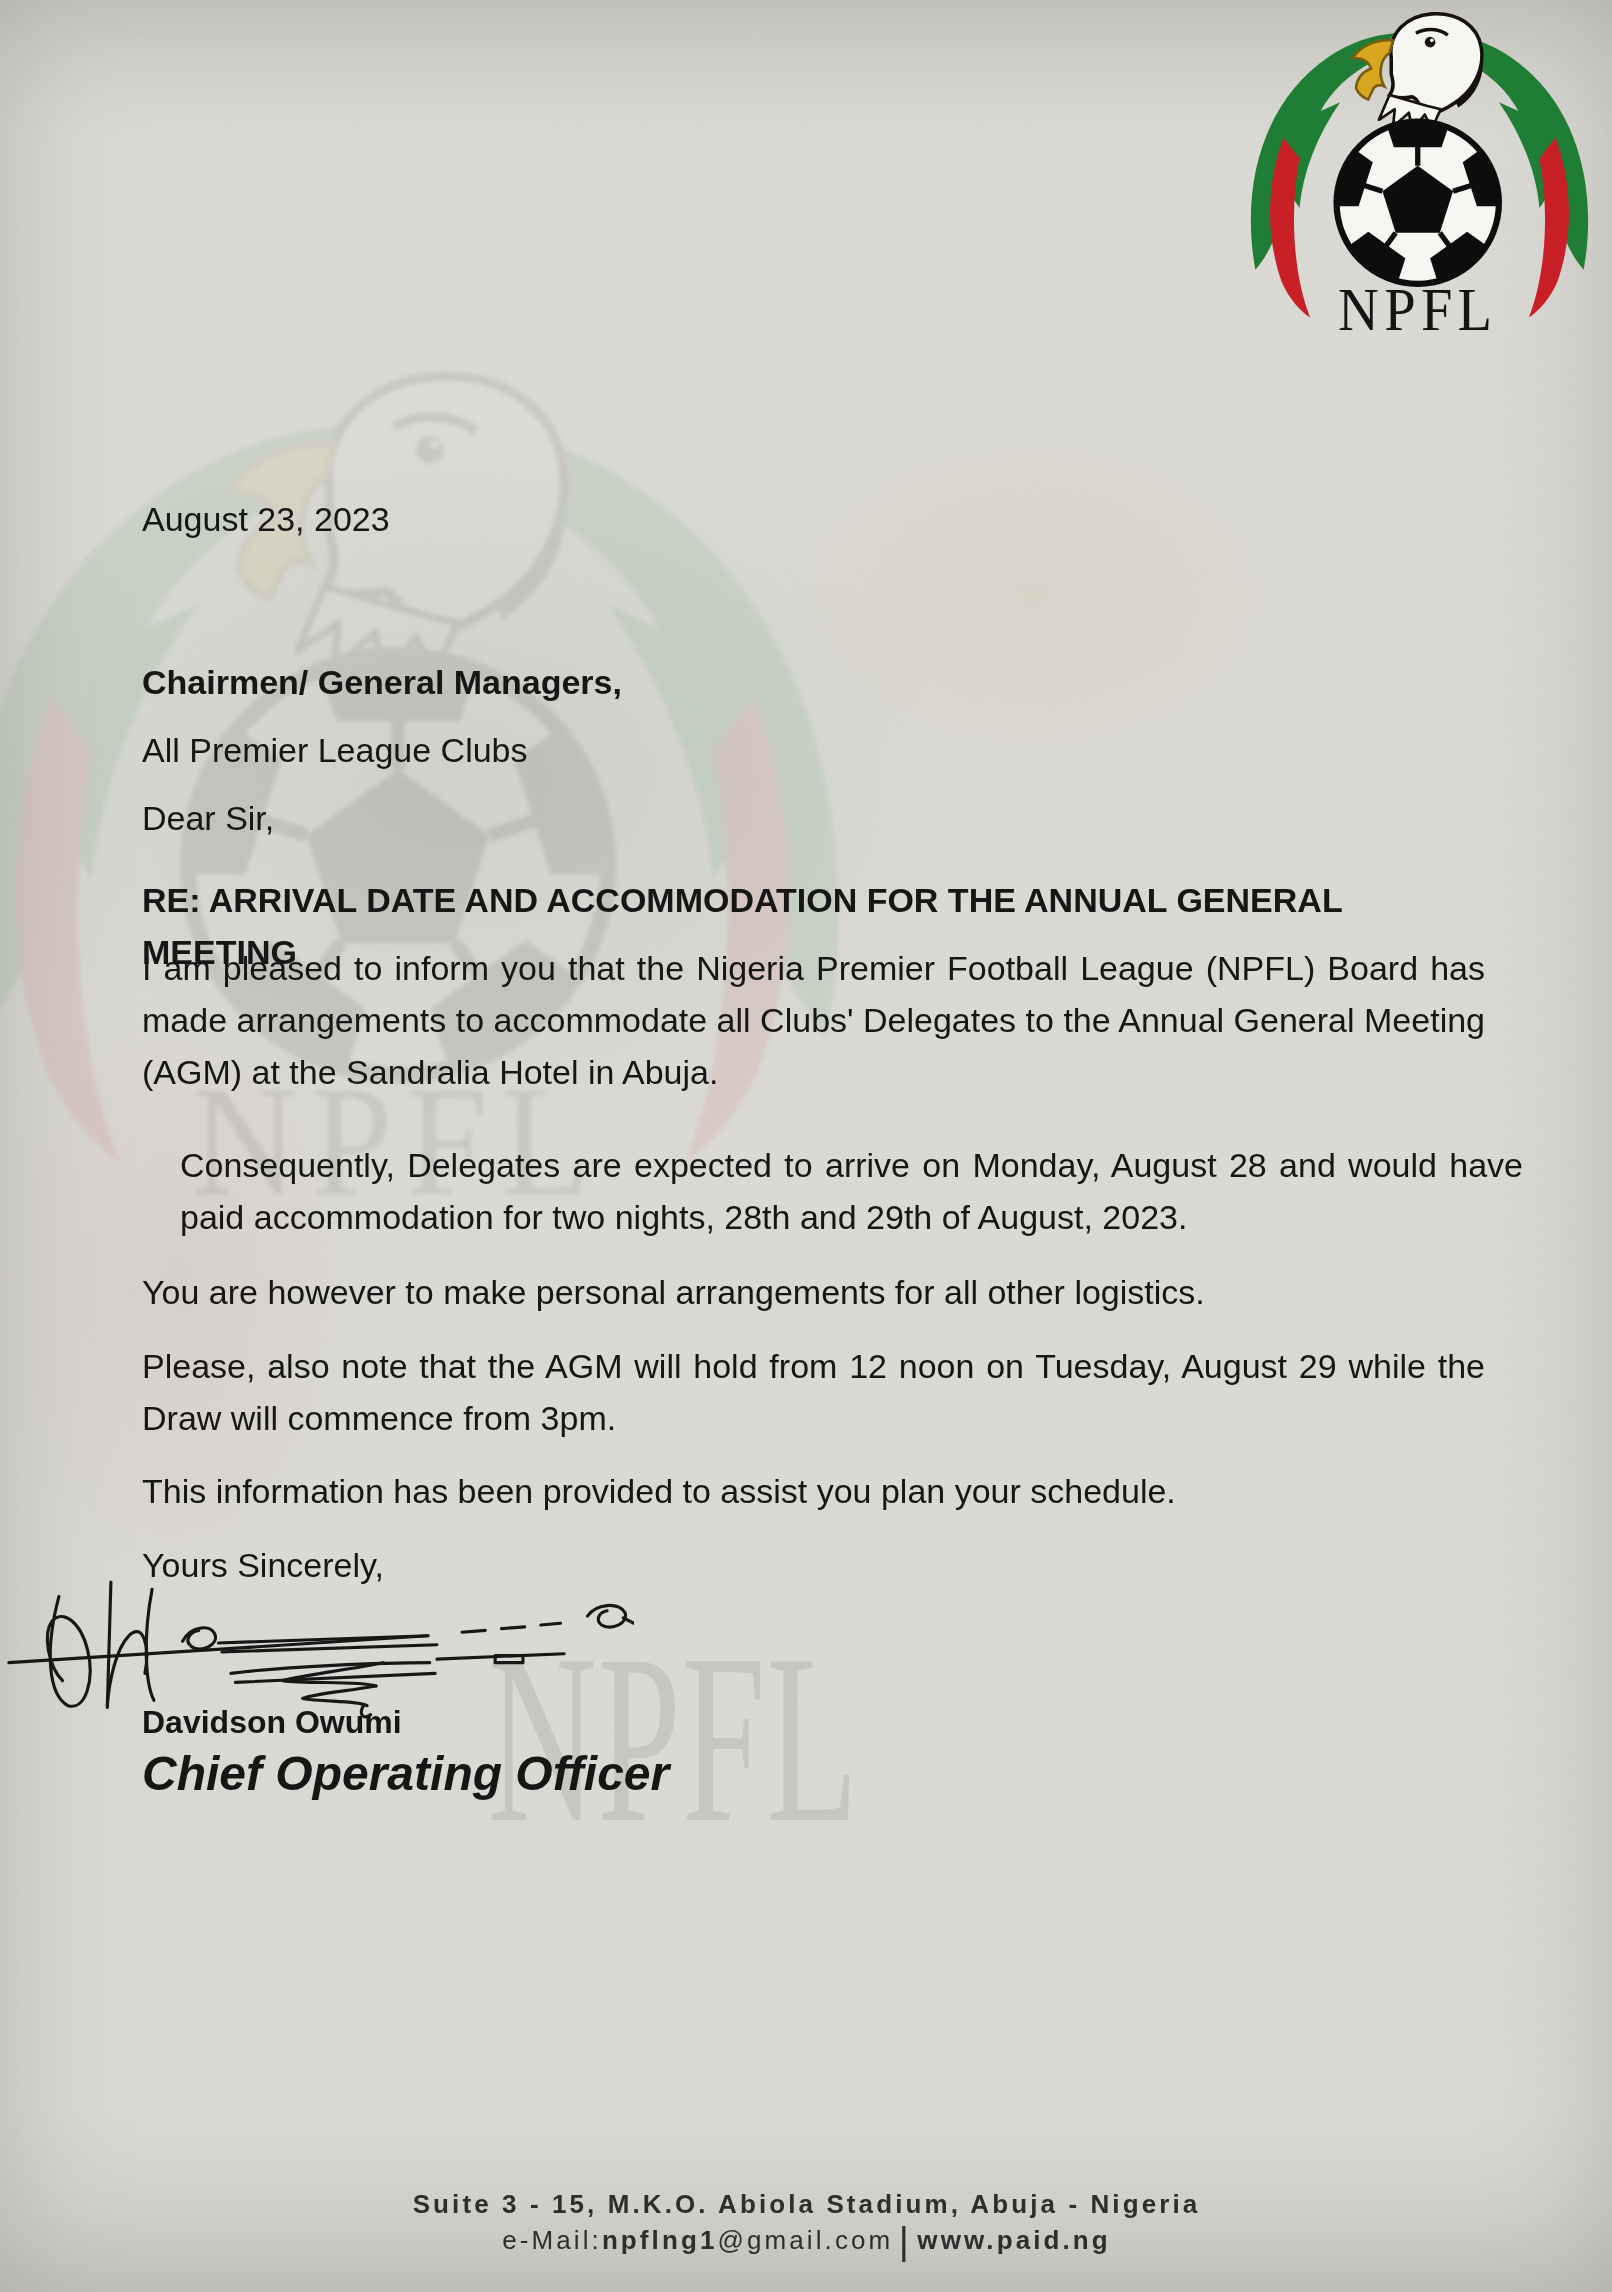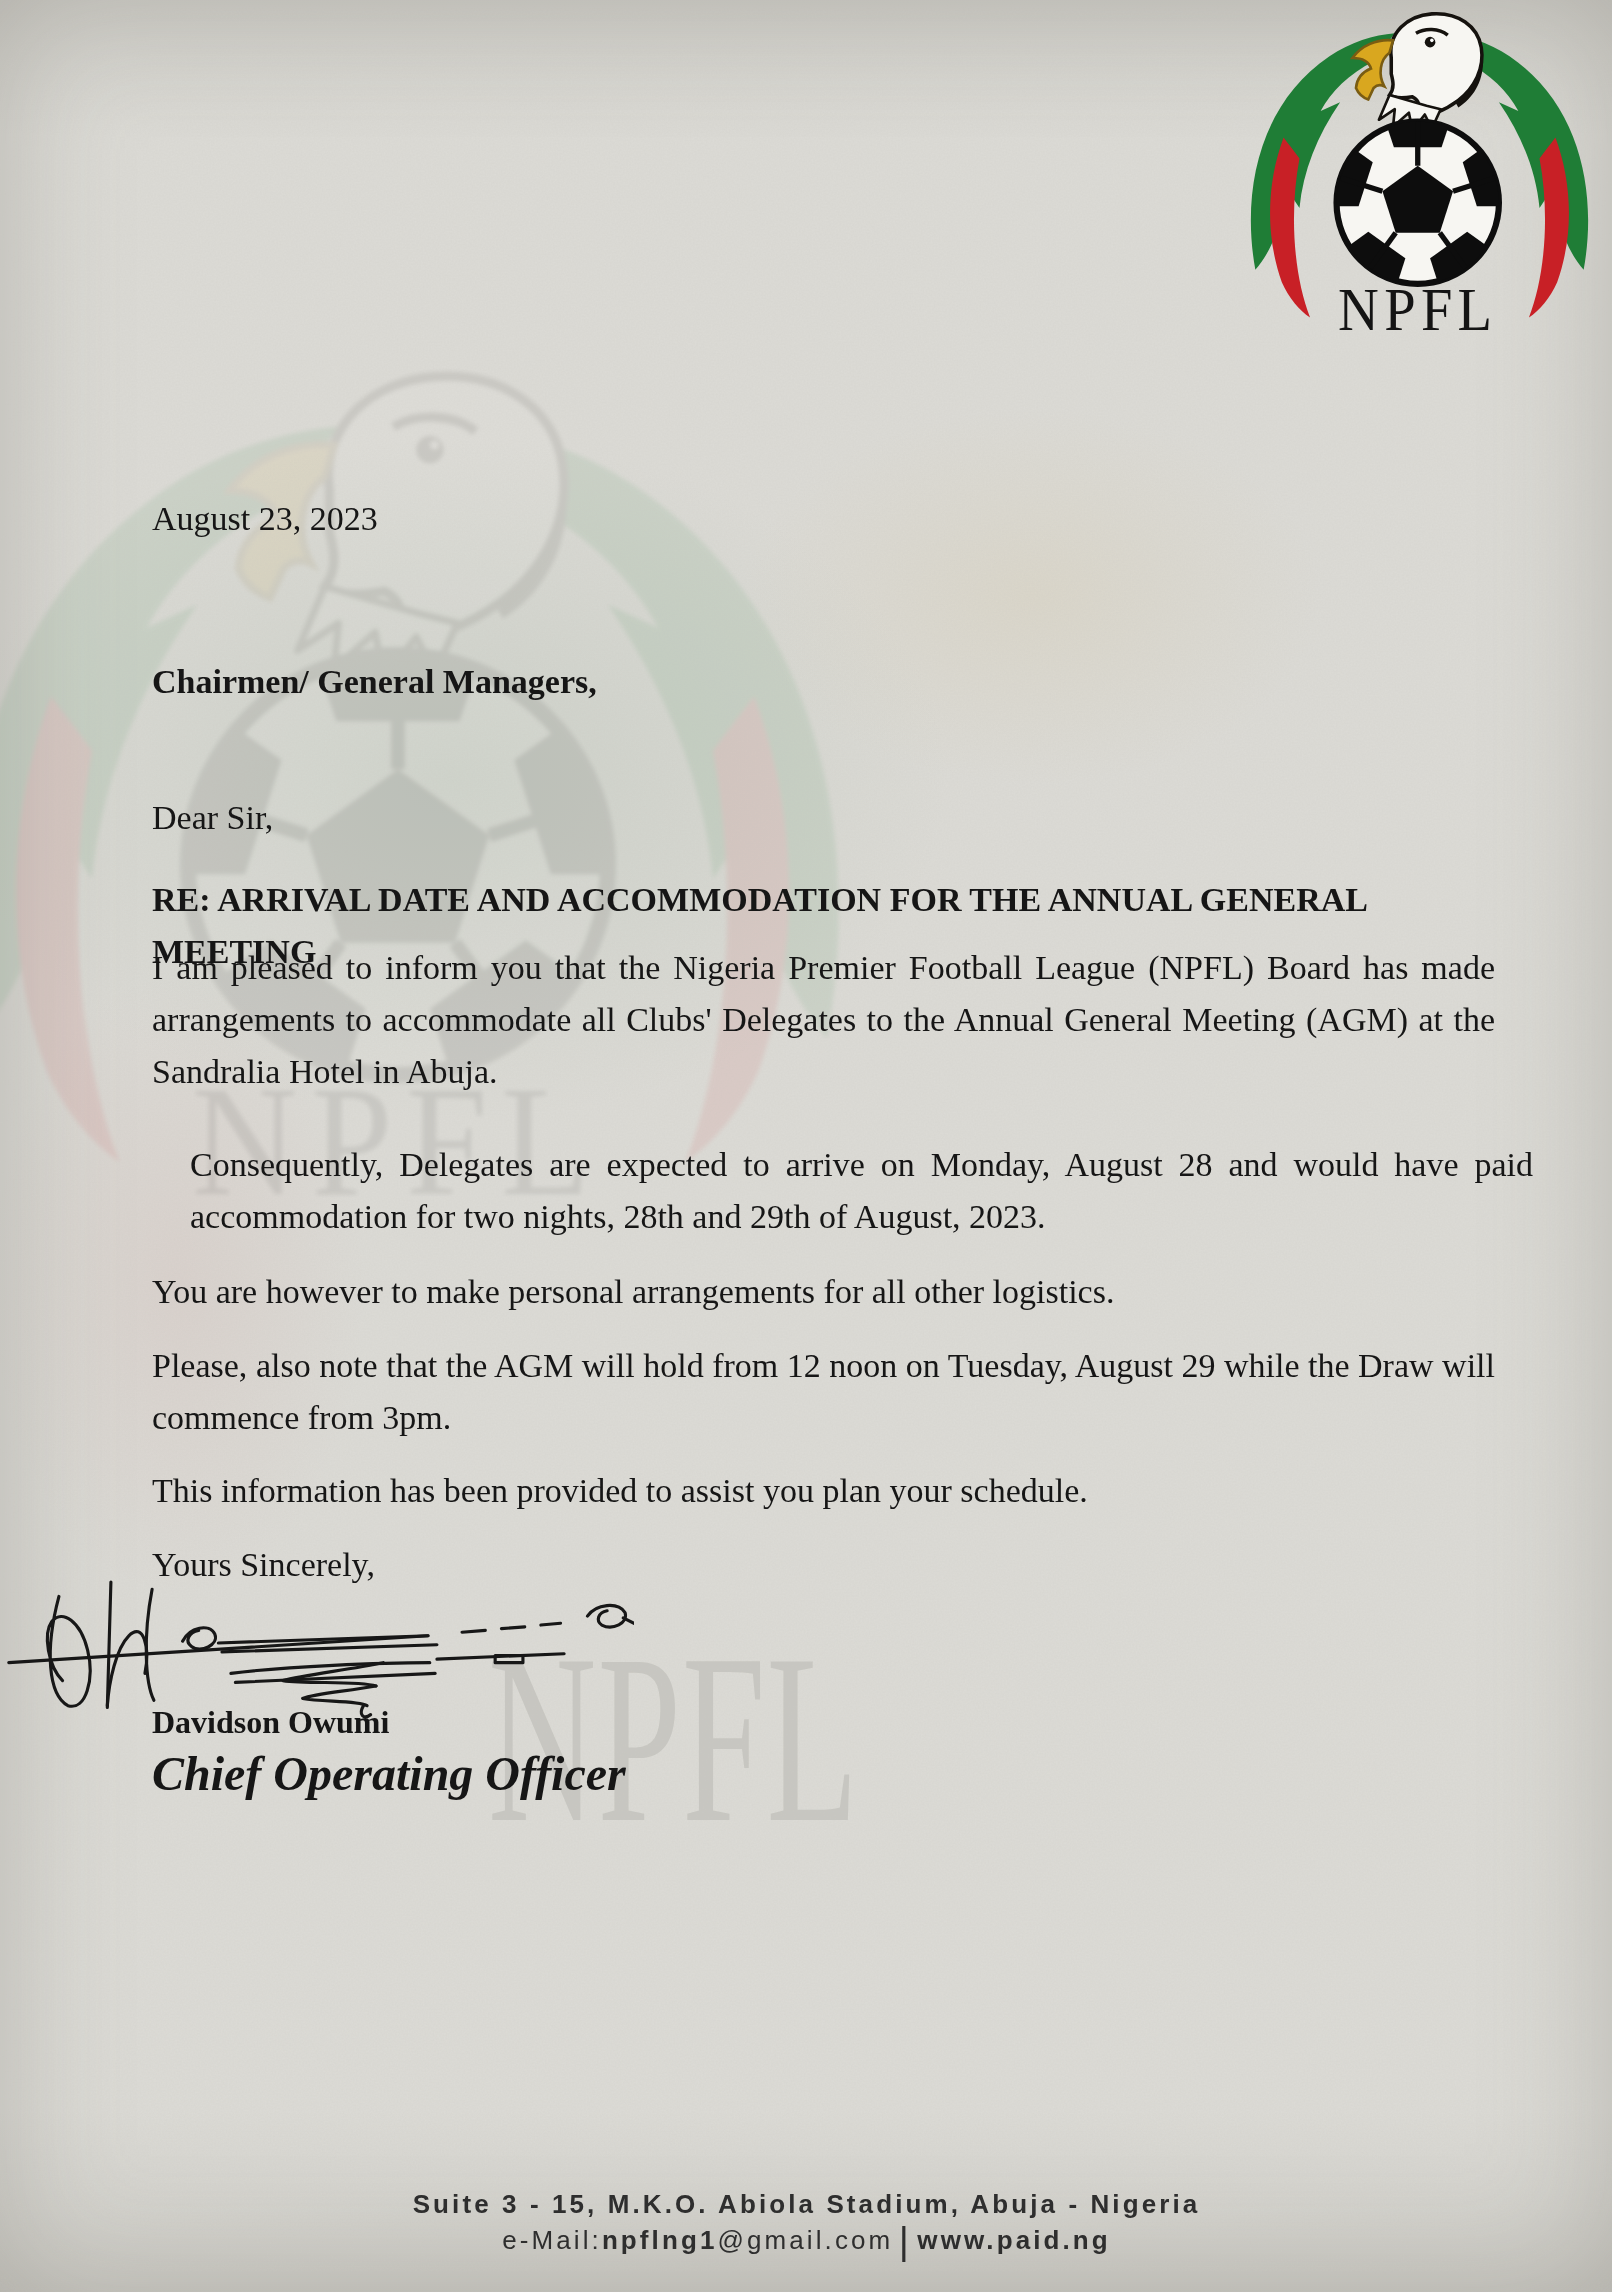--- a/index.html
+++ b/index.html
@@ -30,21 +30,21 @@
     position: absolute; left: 488px; top: 1617px; z-index: 2;
     font-family: "Liberation Serif", serif;
     font-size: 242px; line-height: 1; letter-spacing: 1.8px;
     color: rgba(55,55,48,0.12);
     transform: scaleX(0.62); transform-origin: left top;
     pointer-events: none; white-space: nowrap;
   }
   .paper-noise { position: absolute; inset: 0; z-index: 3; pointer-events: none; }
   .header-logo { position: absolute; left: 1243px; top: 5.4px; width: 353px; height: 339px; z-index: 4; }
   .content { position: absolute; left: 136px; top: 0; width: 1343px; height: 100%; z-index: 4; }
-  .block { position: absolute; left: 16px; width: 100%; font-size: 34px; line-height: 52px; font-family: Liberation Serif, serif; }
+  .block { position: absolute; left: 6px; width: 100%; font-size: 34px; line-height: 52px; }
   .justify { text-align: justify; text-justify: inter-word; }
   .date-line      { top: 493px; }
   .recipient-1    { top: 656px; font-weight: bold; }
   .recipient-2    { top: 724px; }
   .salutation     { top: 792px; }
   .subject-line   { top: 874px; font-weight: bold; }
   .para-1 { top: 942px; }
   .para-2 { top: 1139px; margin-left: 38px; }
   .para-3 { top: 1266px; }
   .para-4 { top: 1340px; }
@@ -132,20 +132,21 @@
     <rect width="100%" height="100%" filter="url(#paperNoise)"></rect>
   </svg>
 
   <svg class="header-logo" viewBox="0 0 400 380">
     <use href="#npfl-logo-def"></use>
   </svg>
 
   <div class="content">
     <div class="block date-line">August 23, 2023</div>
     <div class="block recipient-1">Chairmen/ General Managers,</div>
+    <div class="block recipient-2">All Premier League Clubs</div>
     <div class="block salutation">Dear Sir,</div>
     <div class="block subject-line">RE: ARRIVAL DATE AND ACCOMMODATION FOR THE ANNUAL GENERAL MEETING</div>
     <div class="block para-1 justify">I am pleased to inform you that the Nigeria Premier Football League (NPFL) Board has made arrangements to accommodate all Clubs' Delegates to the Annual General Meeting (AGM) at the Sandralia Hotel in Abuja.</div>
     <div class="block para-2 justify">Consequently, Delegates are expected to arrive on Monday, August 28 and would have paid accommodation for two nights, 28th and 29th of August, 2023.</div>
     <div class="block para-3">You are however to make personal arrangements for all other logistics.</div>
     <div class="block para-4 justify">Please, also note that the AGM will hold from 12 noon on Tuesday, August 29 while the Draw will commence from 3pm.</div>
     <div class="block para-5">This information has been provided to assist you plan your schedule.</div>
     <div class="block closing-line">Yours Sincerely,</div>
     <div class="block signatory-name">Davidson Owumi</div>
     <div class="block signatory-title">Chief Operating Officer</div>

